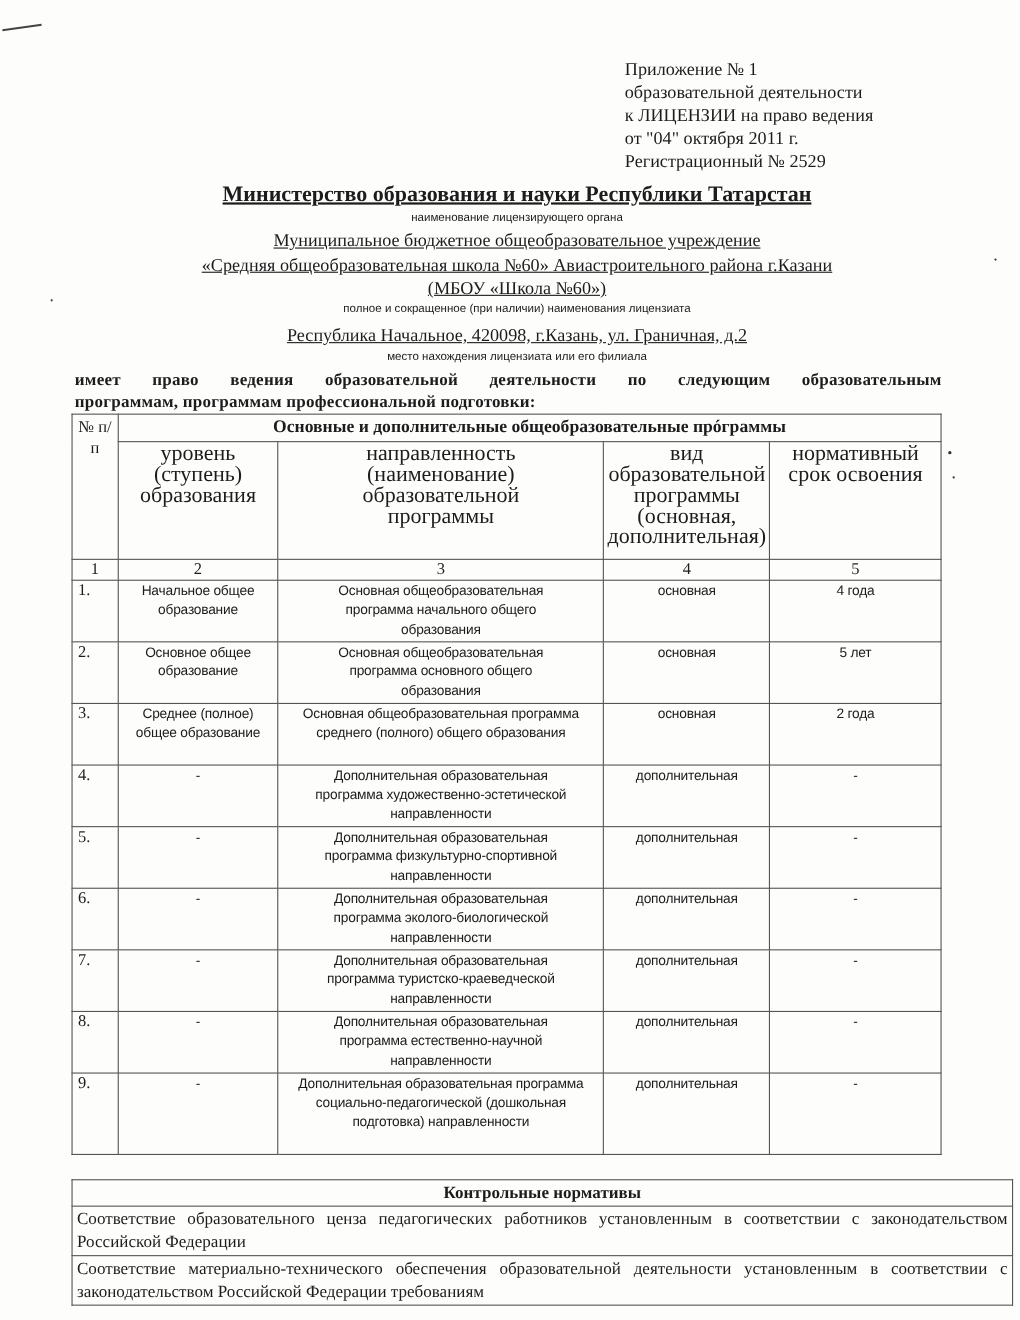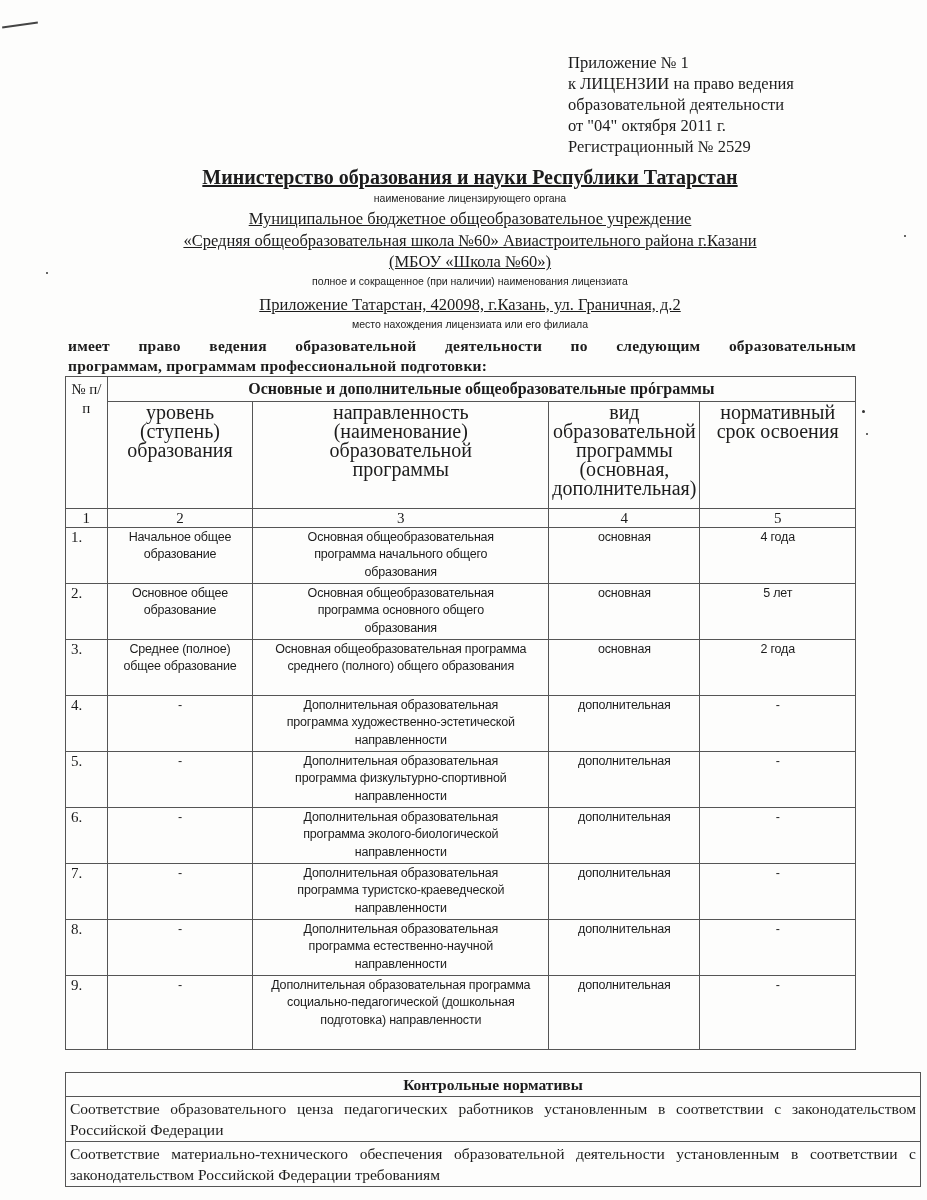--- a/index.html
+++ b/index.html
@@ -47,36 +47,36 @@
   .ctl-table td.just2 { text-align: justify; }
   .speck { position: absolute; width: 3px; height: 3px; background: #333; border-radius: 50%; }
 </style>
 </head>
 <body>
 
 <div class="corner-mark"></div>
 
 <div class="appendix">
   <div>Приложение № 1</div>
+  <div>образовательной деятельности</div>
   <div>к ЛИЦЕНЗИИ на право ведения</div>
-  <div>образовательной деятельности</div>
   <div>от "04" октября 2011 г.</div>
   <div>Регистрационный № 2529</div>
 </div>
 
 <div class="center-block ministry">Министерство образования и науки Республики Татарстан</div>
 <div class="center-block caption cap1">наименование лицензирующего органа</div>
 
 <div class="center-block org">
   <div>Муниципальное бюджетное общеобразовательное учреждение</div>
   <div>«Средняя общеобразовательная школа №60» Авиастроительного района г.Казани</div>
   <div style="display:inline-block">(МБОУ «Школа №60»)</div>
 </div>
 <div class="center-block caption cap2">полное и сокращенное (при наличии) наименования лицензиата</div>
-<div class="center-block address">Приложение Татарстан, 420098, г.Казань, ул. Граничная, д.2</div>
+<div class="center-block address">Республика Начальное, 420098, г.Казань, ул. Граничная, д.2</div>
 <div class="center-block caption cap3">место нахождения лицензиата или его филиала</div>
 
 <div class="intro">
   <div class="l1">имеет право ведения образовательной деятельности по следующим образовательным</div>
   <div>программам, программам профессиональной подготовки:</div>
 </div>
 
 <table class="main-table">
   <colgroup>
     <col style="width:42px">

